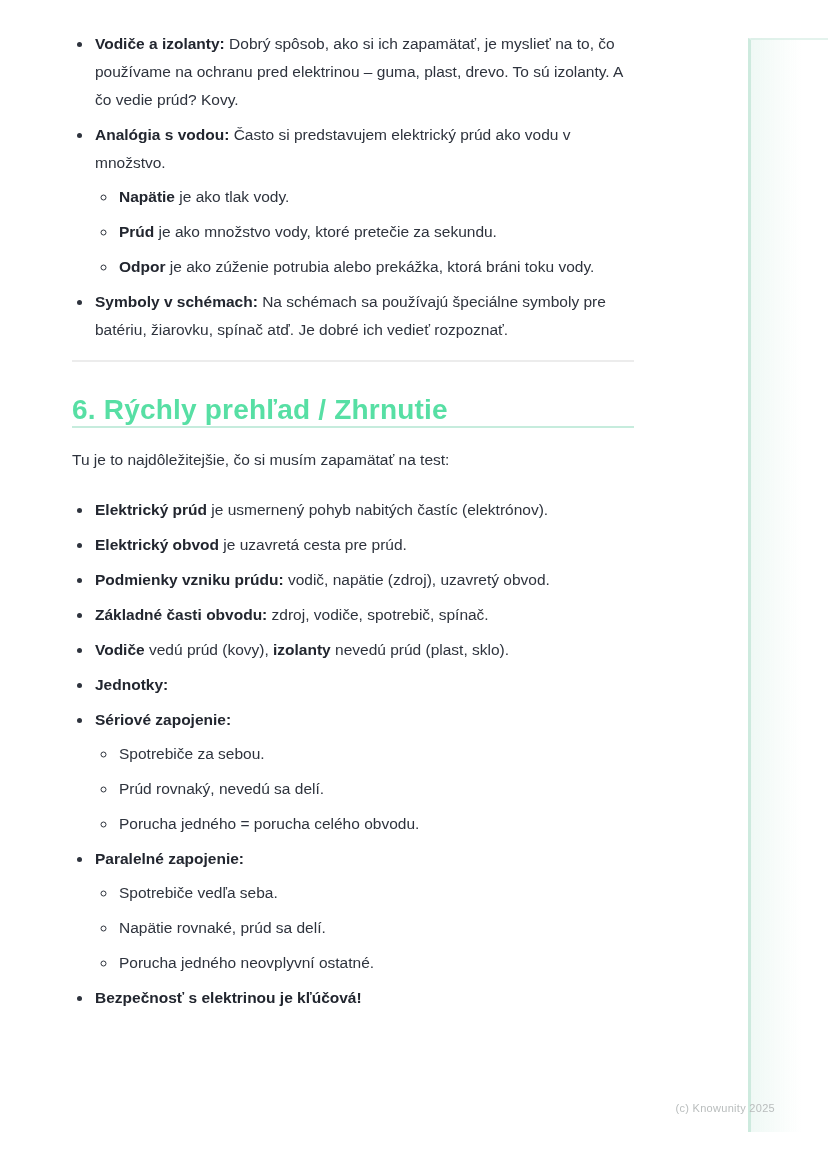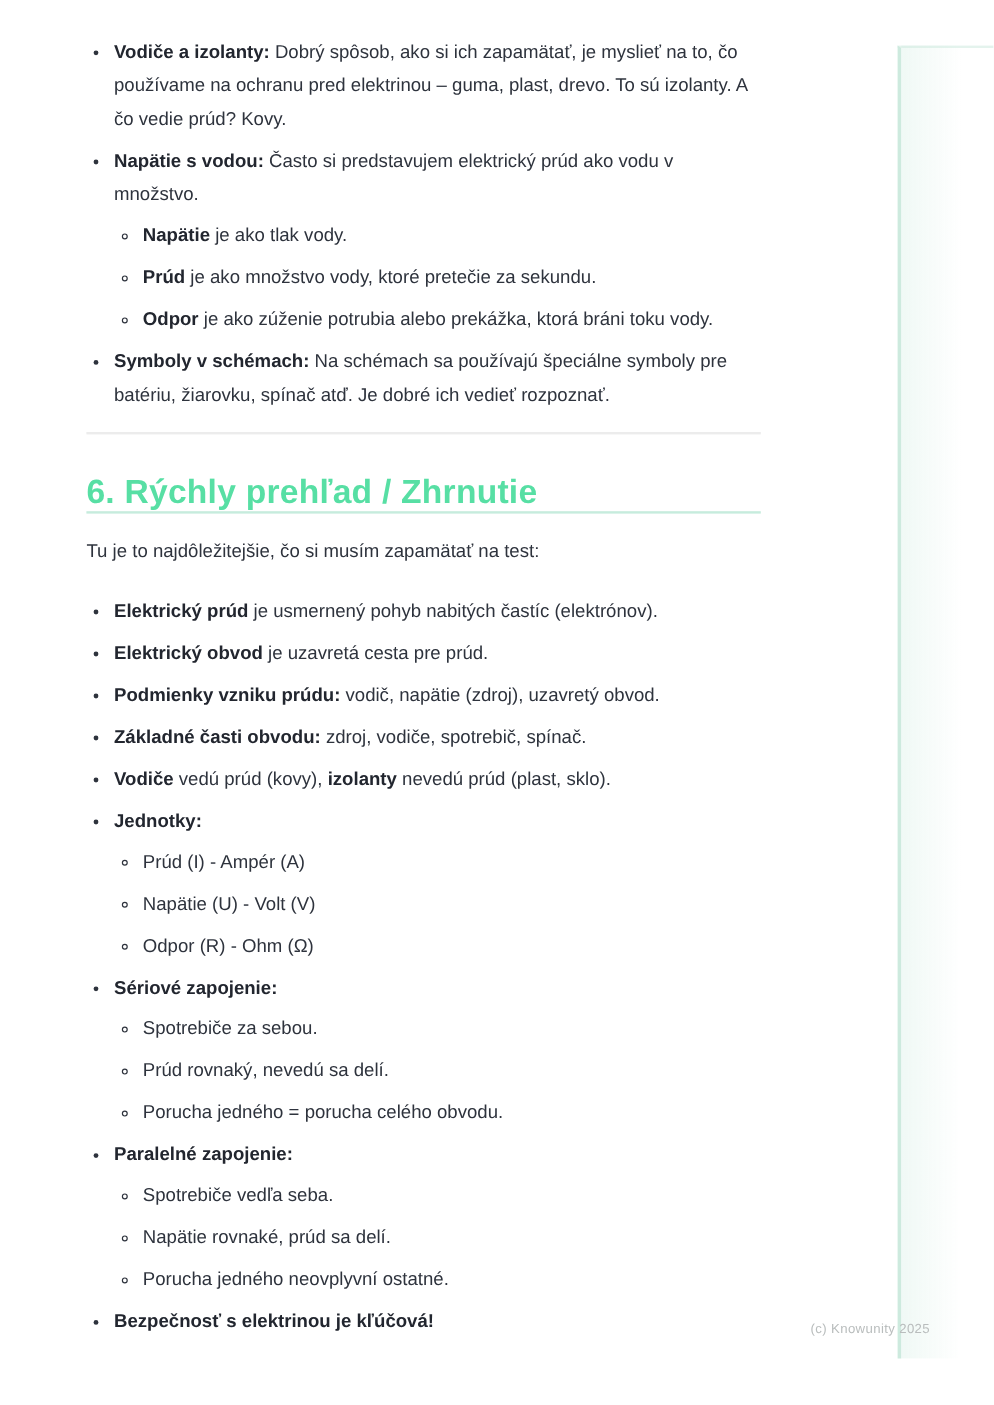--- a/index.html
+++ b/index.html
@@ -88,45 +88,41 @@
     color:var(--footer);
     z-index:2;
   }
 </style>
 </head>
 <body>
 
 <div class="content">
   <ul class="doc-list" id="top-list">
       <li><span class="b">Vodiče a izolanty:</span><span> Dobrý spôsob, ako si ich zapamätať, je myslieť na to, čo používame na ochranu pred elektrinou – guma, plast, drevo. To sú izolanty. A čo vedie prúd? Kovy.</span></li>
-      <li><span class="b">Napätie s vodou:</span><span> Často si predstavujem elektrický prúd ako vodu v množstvo.</span><ul class="sub-list">
+      <li><span class="b">Analógia s vodou:</span><span> Často si predstavujem elektrický prúd ako vodu v množstvo.</span><ul class="sub-list">
           <li><span class="b">Napätie</span><span> je ako tlak vody.</span></li>
           <li><span class="b">Prúd</span><span> je ako množstvo vody, ktoré pretečie za sekundu.</span></li>
           <li><span class="b">Odpor</span><span> je ako zúženie potrubia alebo prekážka, ktorá bráni toku vody.</span></li>
         </ul></li>
       <li><span class="b">Symboly v schémach:</span><span> Na schémach sa používajú špeciálne symboly pre batériu, žiarovku, spínač atď. Je dobré ich vedieť rozpoznať.</span></li>
     </ul>
 
   <hr class="section-divider">
 
   <h1 class="section-heading">6. Rýchly prehľad / Zhrnutie</h1>
 
   <p class="section-intro">Tu je to najdôležitejšie, čo si musím zapamätať na test:</p>
 
   <ul class="doc-list summary" id="summary-list">
       <li><span class="b">Elektrický prúd</span><span> je usmernený pohyb nabitých častíc (elektrónov).</span></li>
       <li><span class="b">Elektrický obvod</span><span> je uzavretá cesta pre prúd.</span></li>
       <li><span class="b">Podmienky vzniku prúdu:</span><span> vodič, napätie (zdroj), uzavretý obvod.</span></li>
       <li><span class="b">Základné časti obvodu:</span><span> zdroj, vodiče, spotrebič, spínač.</span></li>
       <li><span class="b">Vodiče</span><span> vedú prúd (kovy), </span><span class="b">izolanty</span><span> nevedú prúd (plast, sklo).</span></li>
-      <li><span class="b">Jednotky:</span><ul class="sub-list">
-          <li><span>Prúd (I) - Ampér (A)</span></li>
-          <li><span>Napätie (U) - Volt (V)</span></li>
-          <li><span>Odpor (R) - Ohm (Ω)</span></li>
-        </ul></li>
+      <li><span class="b">Jednotky:</span></li>
       <li><span class="b">Sériové zapojenie:</span><ul class="sub-list">
           <li><span>Spotrebiče za sebou.</span></li>
           <li><span>Prúd rovnaký, nevedú sa delí.</span></li>
           <li><span>Porucha jedného = porucha celého obvodu.</span></li>
         </ul></li>
       <li><span class="b">Paralelné zapojenie:</span><ul class="sub-list">
           <li><span>Spotrebiče vedľa seba.</span></li>
           <li><span>Napätie rovnaké, prúd sa delí.</span></li>
           <li><span>Porucha jedného neovplyvní ostatné.</span></li>
         </ul></li>

